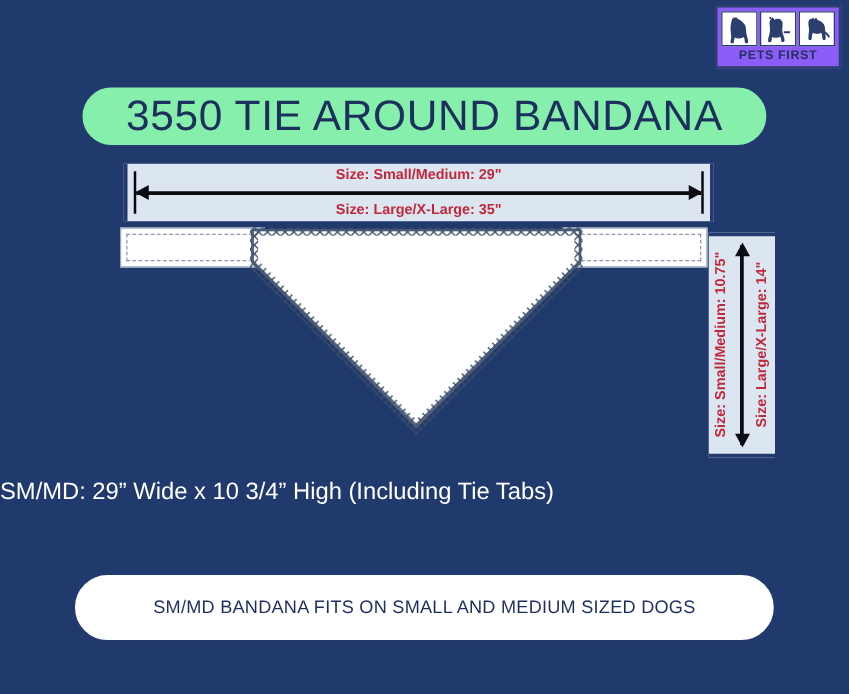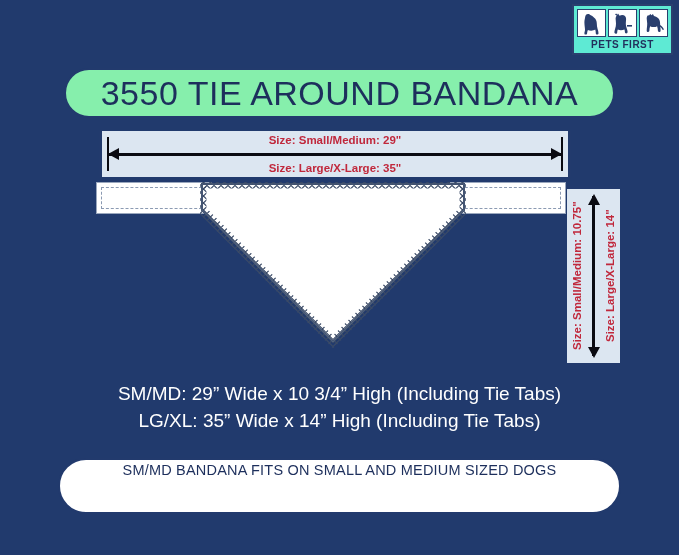--- a/index.html
+++ b/index.html
@@ -8,21 +8,21 @@
     background:#213A6D;
     font-family:"Liberation Sans", sans-serif;
     overflow:hidden;
     position:relative;
   }
   .stage{position:absolute;inset:0;}
 
   
   .logo{
     position:absolute;left:572px;top:4px;width:101px;height:51px;
-    background:#5eead4;border:2px solid #2a3f6e;box-sizing:border-box;
+    background:#8b5cf6;border:2px solid #2a3f6e;box-sizing:border-box;
     display:flex;flex-direction:column;align-items:center;justify-content:flex-start;
     padding:3px 2px 0 2px;
   }
   .logo-dogs{display:flex;gap:2px;}
   .dog-box{
     width:29px;height:28px;border:1px solid #2a3f6e;box-sizing:border-box;
     background:#fff;display:flex;align-items:flex-end;justify-content:center;
   }
   .dog-box svg{display:block;}
   .logo-word{
@@ -100,29 +100,29 @@
   .tie.left{left:0;width:116px;}
   .tie.right{right:0;width:116px;}
   .tie .dash{
     position:absolute;left:4px;right:4px;top:4px;bottom:4px;
     border:1px dashed #8b9ab2;box-sizing:border-box;
   }
   .body-svg{position:absolute;left:104px;top:0;}
 
   
   .specs{
-    position:absolute;left:0;right:0;top:380px;text-align:center;color:#ffffff;
+    position:absolute;left:0;right:0;top:380px;color:#ffffff;
   }
   .specs div{font-size:19px;line-height:27px;white-space:nowrap;}
 
   
   .bottom-pill{
     position:absolute;left:58px;top:458px;width:563px;height:56px;
     background:#fff;border:2px solid #223a6d;border-radius:29px;box-sizing:border-box;
-    display:flex;flex-direction:column;align-items:center;
+    display:flex;flex-direction:column;align-items:center;justify-content:center;
   }
   .bottom-pill div{
     font-size:14.5px;line-height:21px;color:#1d2f5c;white-space:nowrap;letter-spacing:.2px;
   }
 </style>
 </head>
 <body>
 
 <div class="stage">
 
@@ -186,20 +186,19 @@
       </defs>
       <path d="M2 2 L264 2 L264 28 L133 160 L2 28 Z" fill="#ffffff" stroke="#2f4160" stroke-width="2"></path>
       <path d="M2 2 L264 2" fill="none" stroke="url(#zig)" stroke-width="9"></path>
       <path d="M2 2 L2 28 L133 160 L264 28 L264 2" fill="none" stroke="url(#zig)" stroke-width="9"></path>
       <path d="M2 2 L264 2 L264 28 L133 160 L2 28 Z" fill="none" stroke="#50617e" stroke-width="1.2"></path>
     </svg>
   </div>
 
   <div class="specs">
     <div>SM/MD: 29” Wide x 10 3/4” High (Including Tie Tabs)</div>
-    <div>LG/XL: 35” Wide x 14”  High (Including Tie Tabs)</div>
   </div>
 
   <div class="bottom-pill">
     <div>SM/MD BANDANA FITS ON SMALL AND MEDIUM SIZED DOGS</div>
   </div>
 
 </div>
 
 </body></html>

